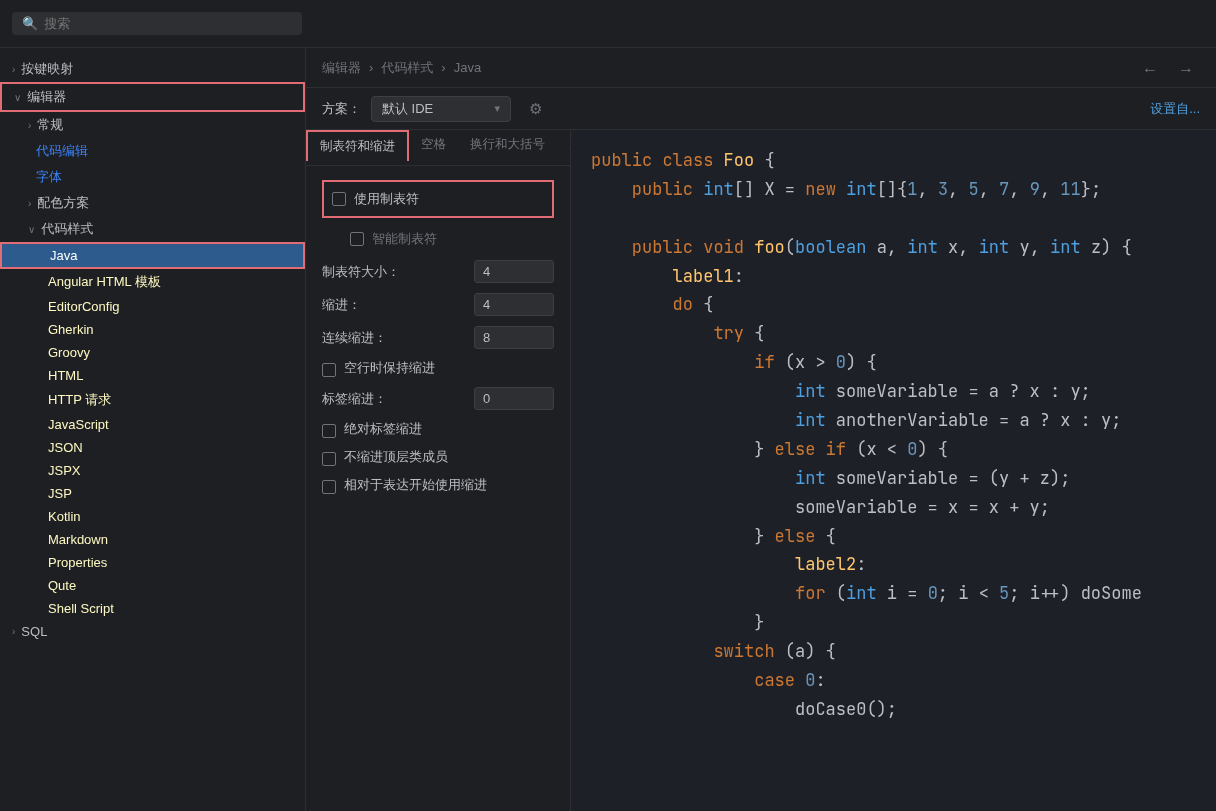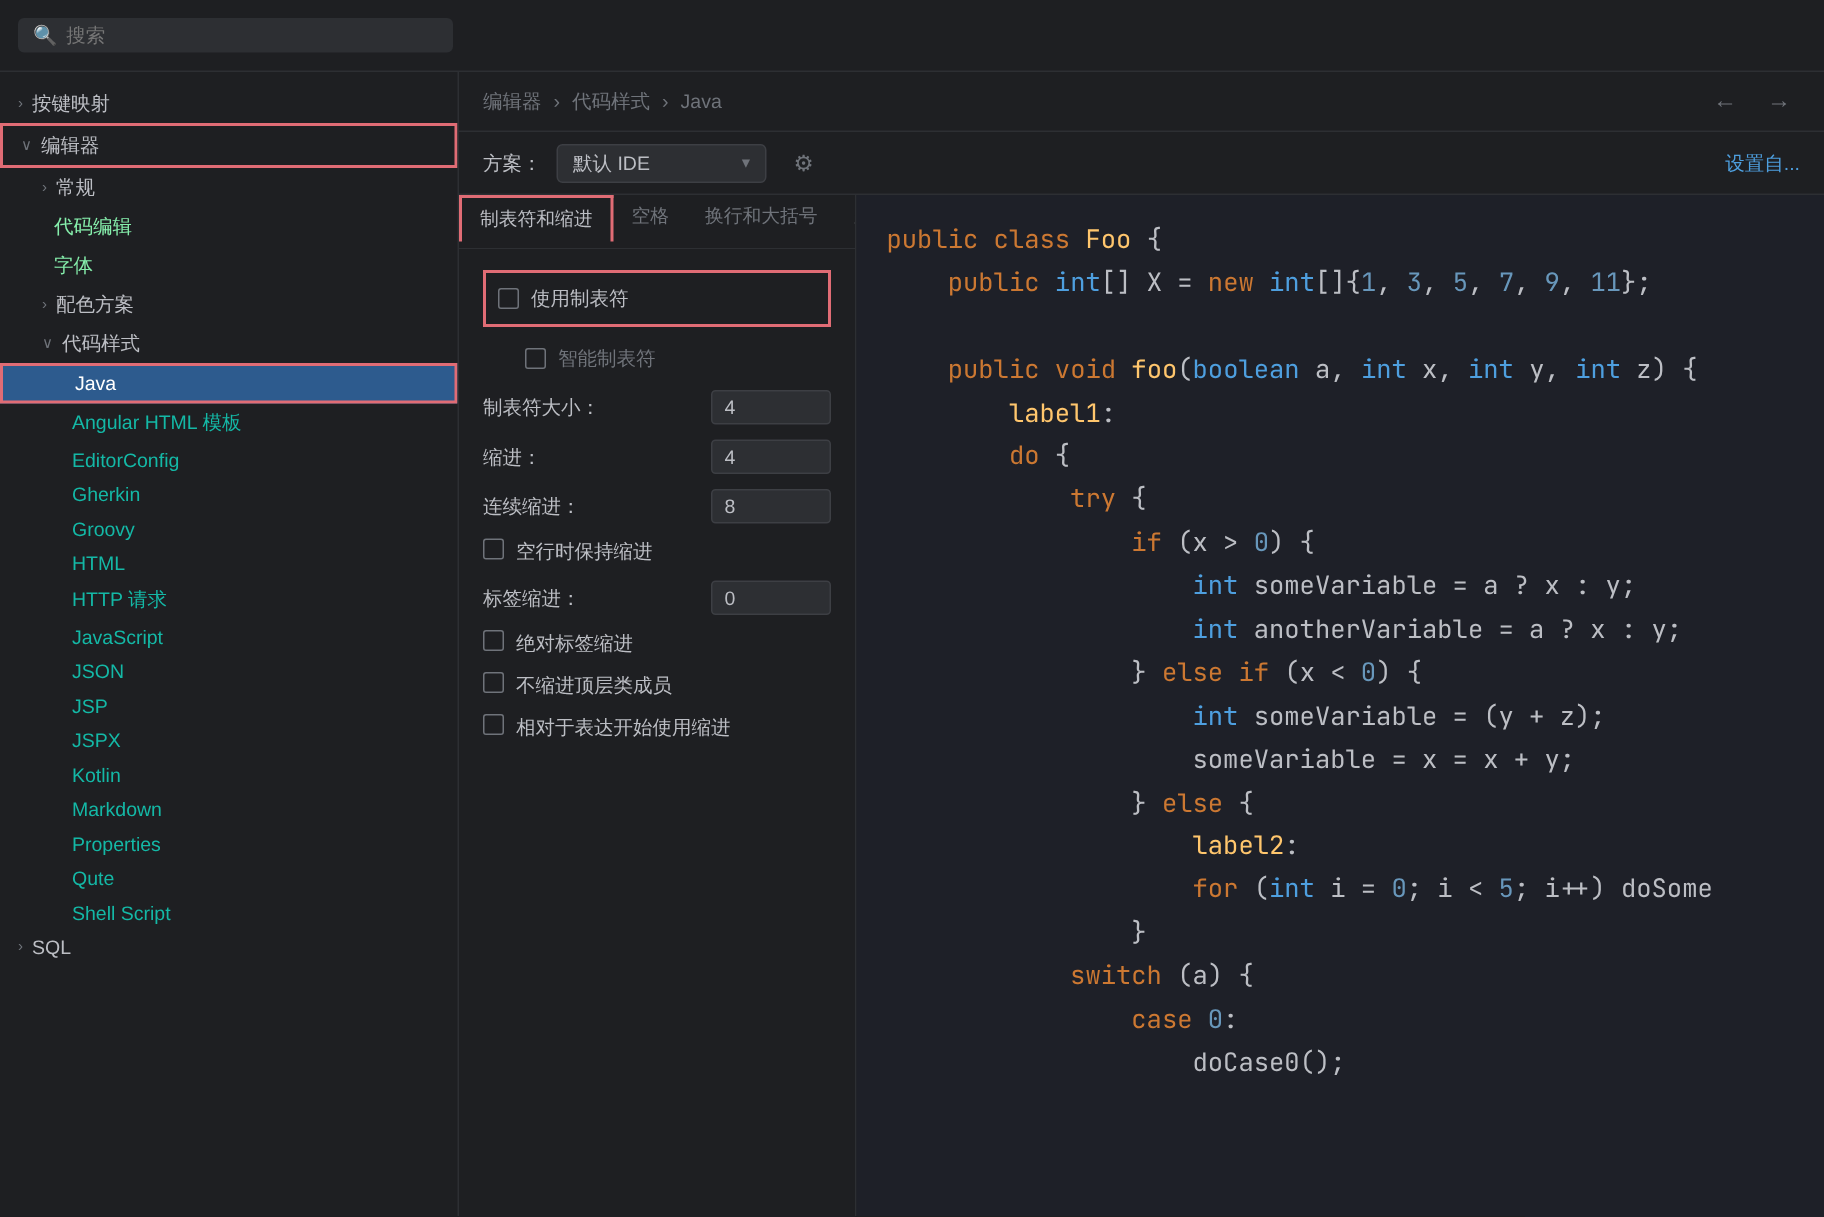--- a/index.html
+++ b/index.html
@@ -67,28 +67,28 @@
       align-items: center;
       padding: 4px 12px;
       cursor: pointer;
       font-size: 13px;
       color: #bcbec4;
       gap: 6px;
     }
     .sidebar-item {
       padding: 4px 12px 4px 36px;
       font-size: 13px;
-      color: #86efac;
+      color: #3b82f6;
       cursor: pointer;
     }
     .sidebar-item.active {
       background: #2d5b8e;
       color: #ffffff;
     }
-    .sidebar-item.link-style { color: #14b8a6; }
+    .sidebar-item.link-style { color: #fef9c3; }
     .chevron {
       font-size: 10px;
       color: #6f737a;
     }
     .editor-section-header {
       display: flex;
       align-items: center;
       padding: 4px 12px;
       cursor: pointer;
       font-size: 13px;
@@ -281,21 +281,21 @@
       background: #2d2f33;
       border: 1px solid #3d3f44;
       border-radius: 3px;
       color: #bcbec4;
       font-size: 13px;
       padding: 3px 8px;
       outline: none;
     }
     .checkbox-single-row {
       display: flex;
-      align-items: flex-start;
+      align-items: flex-end;
       gap: 8px;
       margin-bottom: 10px;
       margin-top: 4px;
     }
     .checkbox-single-label {
       font-size: 13px;
       color: #bcbec4;
     }
 
     
@@ -376,23 +376,23 @@
     <div class="sidebar-item link-style" style="padding-left:48px;">Groovy</div>
 
     <div class="sidebar-item link-style" style="padding-left:48px;">HTML</div>
 
     <div class="sidebar-item link-style" style="padding-left:48px;">HTTP 请求</div>
 
     <div class="sidebar-item link-style" style="padding-left:48px;">JavaScript</div>
 
     <div class="sidebar-item link-style" style="padding-left:48px;">JSON</div>
 
+    <div class="sidebar-item link-style" style="padding-left:48px;">JSPX</div>
+
     <div class="sidebar-item link-style" style="padding-left:48px;">JSP</div>
-
-    <div class="sidebar-item link-style" style="padding-left:48px;">JSPX</div>
 
     <div class="sidebar-item link-style" style="padding-left:48px;">Kotlin</div>
 
     <div class="sidebar-item link-style" style="padding-left:48px;">Markdown</div>
 
     <div class="sidebar-item link-style" style="padding-left:48px;">Properties</div>
 
     <div class="sidebar-item link-style" style="padding-left:48px;">Qute</div>
 
     <div class="sidebar-item link-style" style="padding-left:48px;">Shell Script</div>

